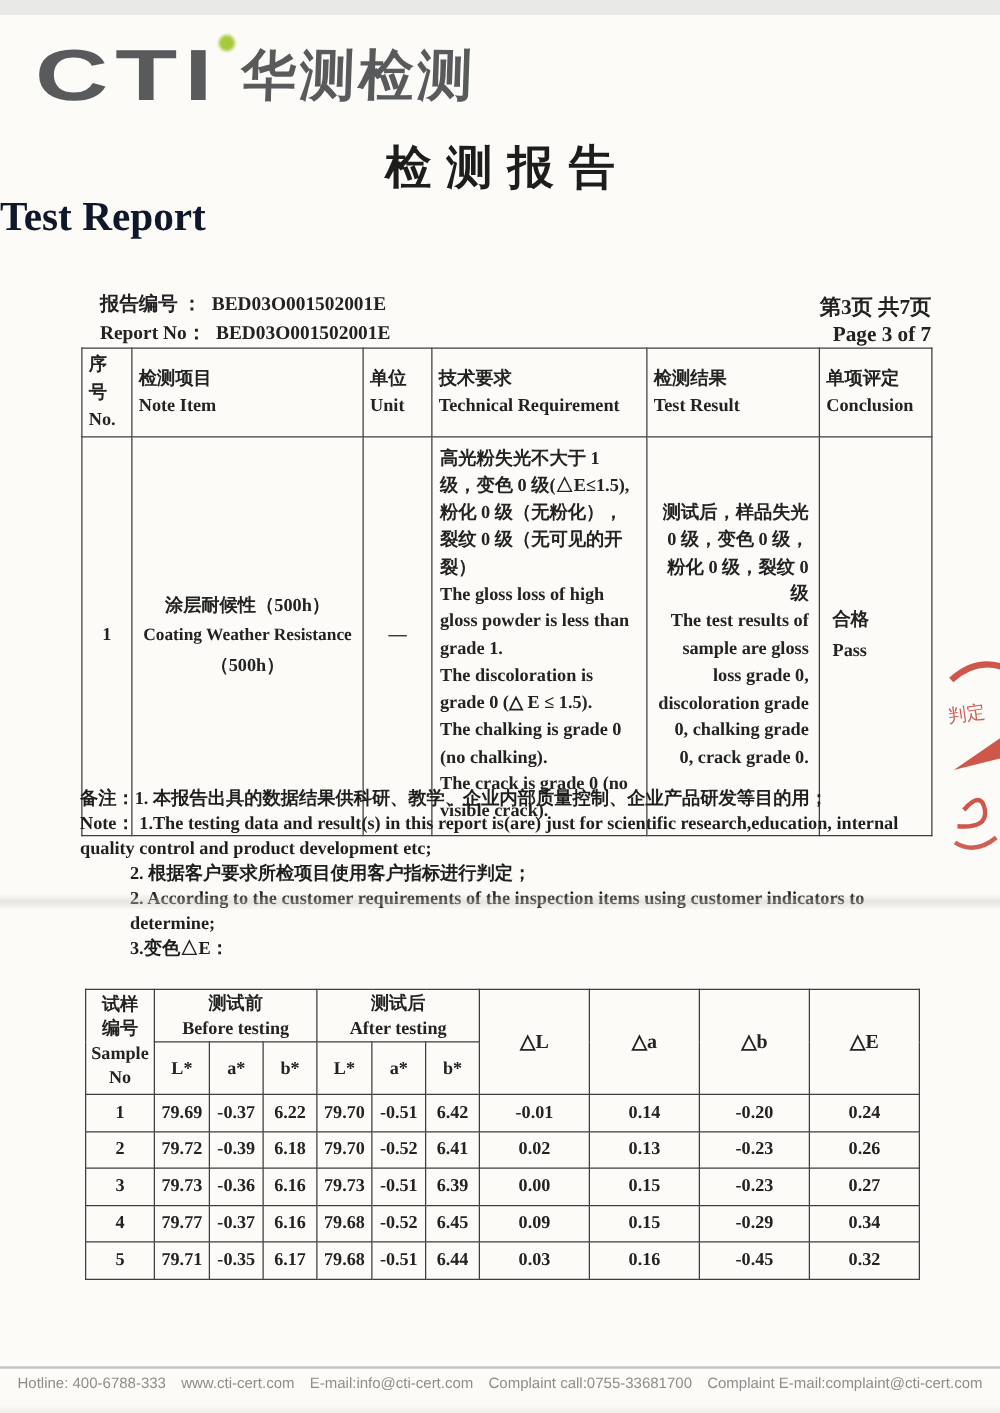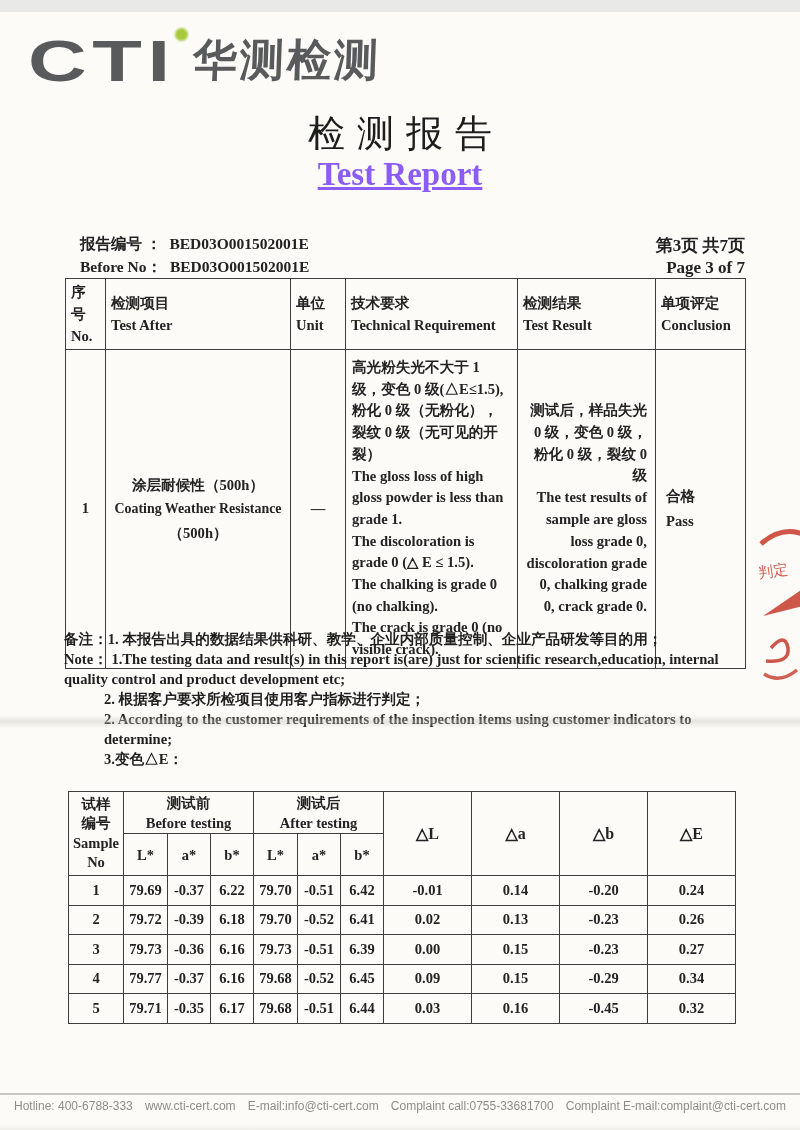--- a/index.html
+++ b/index.html
@@ -12,23 +12,23 @@
   
   .logo{position:absolute;left:28px;top:10px;height:76px;display:flex;align-items:center;color:#595a5c;}
   .logo-cti{font-family:"Liberation Sans",sans-serif;font-weight:bold;font-size:58px;
     letter-spacing:4px;transform:scaleX(1.4);transform-origin:left center;display:inline-block;}
   .logo-dot{position:absolute;left:147px;top:6px;width:13px;height:13px;border-radius:50%;
     filter:blur(1.2px);}
   .logo-cn{margin-left:60px;font-size:44px;font-weight:bold;letter-spacing:3px;
     transform:skewX(-2deg);white-space:nowrap;}
   
   .title-cn{position:absolute;top:97px;left:0;width:100%;text-align:center;
-    font-size:37px;font-weight:400;letter-spacing:12px;text-indent:12px;color:#1d1d1d;}
-  .title-en{position:absolute;top:144px;left:0;width:100%;text-align:center;
-    font-size:33px;font-weight:700;color:#8b5cf6;text-decoration:underline;}
+    font-size:37px;font-weight:700;letter-spacing:12px;text-indent:12px;color:#1d1d1d;}
+  .title-en{position:absolute;top:144px;left:0;width:100%;text-align:left;
+    font-size:33px;font-weight:700;color:#0f172a;}
   
   .report-no{position:absolute;left:80px;top:220px;font-size:15.5px;font-weight:700;line-height:23px;}
   .report-no .row{display:flex;gap:8px;white-space:nowrap;}
   .page-info{position:absolute;right:55px;top:223px;text-align:right;font-size:17px;font-weight:700;line-height:22px;}
   
   table{border-collapse:collapse;table-layout:fixed;}
   .main-table{position:absolute;left:65px;top:266px;width:680px;font-size:14.6px;}
   .main-table th,.main-table td{border:1.6px solid #3e3e3e;font-weight:700;color:#232323;}
   .main-table th{height:64px;text-align:left;vertical-align:middle;padding:2px 5px;line-height:22px;}
   .main-table td{vertical-align:middle;}
@@ -79,21 +79,21 @@
 
   <div class="title-cn">检测报告</div>
   <div class="title-en">Test Report</div>
 
   <div class="report-no">
     <div class="row">
       <span>报告编号 ：</span>
       <span>BED03O001502001E</span>
     </div>
     <div class="row">
-      <span>Before No：</span>
+      <span>Report No：</span>
       <span>BED03O001502001E</span>
     </div>
   </div>
 
   <div class="page-info">
     <div>第3页  共7页</div>
     <div>Page 3 of 7</div>
   </div>
 
   <table class="main-table">
@@ -106,21 +106,21 @@
         <col style="width:90px">
     </colgroup>
     <thead>
       <tr>
         <th>
           <div>序号</div>
           <div>No.</div>
         </th>
         <th>
           <div>检测项目</div>
-          <div>Test After</div>
+          <div>Note Item</div>
         </th>
         <th>
           <div>单位</div>
           <div>Unit</div>
         </th>
         <th>
           <div>技术要求</div>
           <div>Technical Requirement</div>
         </th>
         <th>

